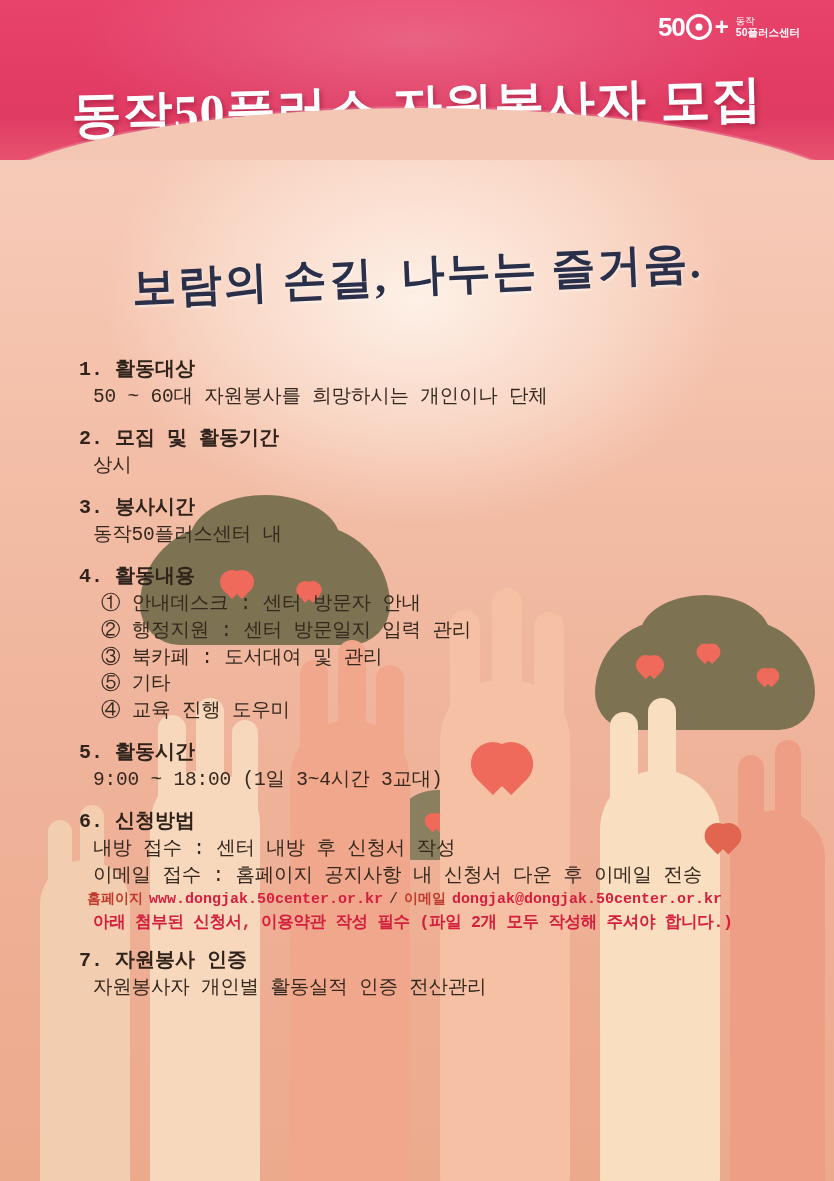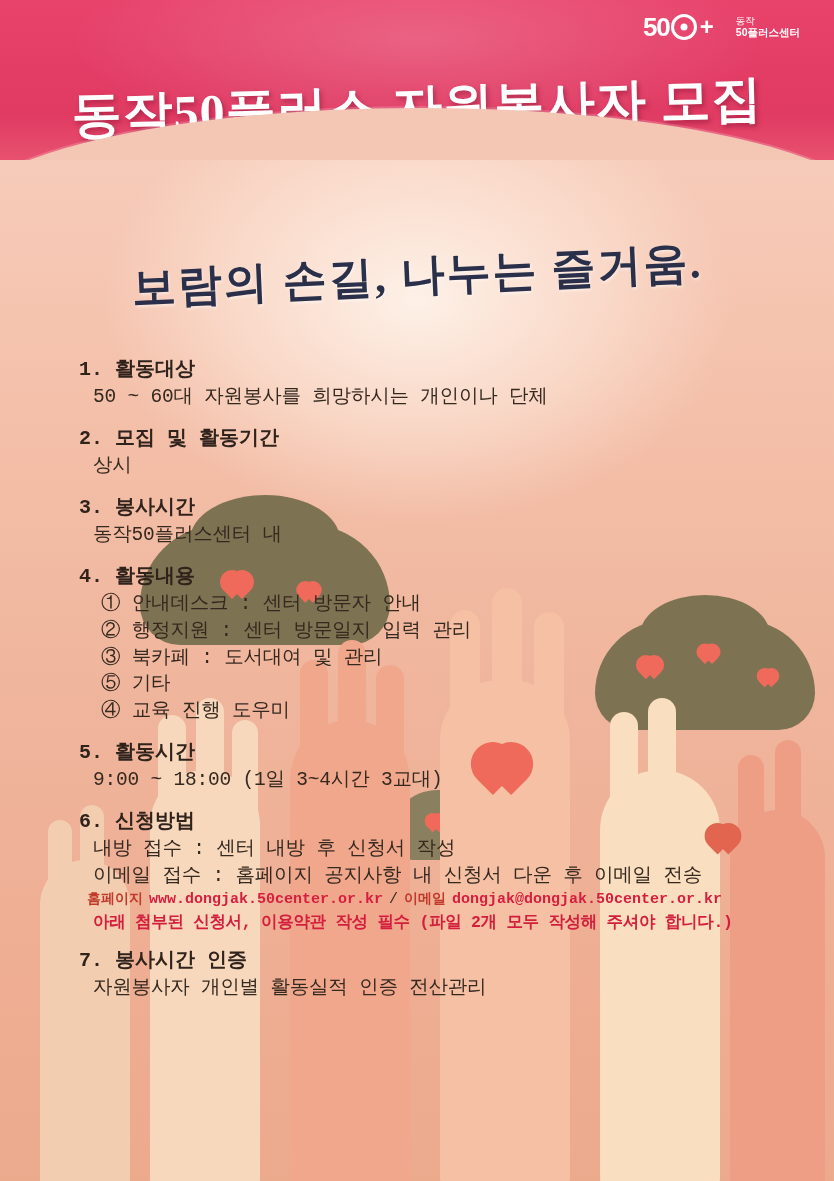--- a/index.html
+++ b/index.html
@@ -28,21 +28,21 @@
     content:"";position:absolute;left:-40px;bottom:-58px;width:920px;height:110px;
     background:#f4c6b4;border-radius:50% 50% 0 0 / 100% 100% 0 0;
     box-shadow:0 -2px 0 rgba(255,255,255,.18);
   }
   .banner-glow{
     position:absolute;left:50%;top:-60px;transform:translateX(-50%);
     width:700px;height:200px;border-radius:50%;
     background:radial-gradient(ellipse at center, rgba(255,255,255,.18) 0%, rgba(255,255,255,0) 70%);
   }
   .logo{
-    position:absolute;right:34px;top:14px;display:flex;align-items:center;gap:23px;
+    position:absolute;right:34px;top:14px;display:flex;align-items:center;gap:8px;
     color:#ffffff;
   }
   .logo-mark{
     display:flex;align-items:center;font-weight:bold;font-size:26px;letter-spacing:-1px;line-height:1;
   }
   .logo-ring{
     display:inline-block;width:20px;height:20px;border:3px solid #ffffff;border-radius:50%;
     position:relative;margin:0 1px;
   }
   .logo-ring:after{
@@ -268,20 +268,20 @@
         <span class="mini">/</span>
         <span class="label-sm">이메일</span>
         <span class="mini link">dongjak@dongjak.50center.or.kr</span>
       </div>
       <div class="notice">아래 첨부된 신청서, 이용약관 작성 필수 (파일 2개 모두 작성해 주셔야 합니다.)</div>
     </div>
 
     <div class="sec">
       <div class="sec-h">
         <span>7.</span>
-        <span>봉사시간 인증</span>
+        <span>자원봉사 인증</span>
       </div>
       <div class="sec-l">자원봉사자 개인별 활동실적 인증 전산관리</div>
     </div>
 
 
   </div>
 </div>
 
 </body></html>

